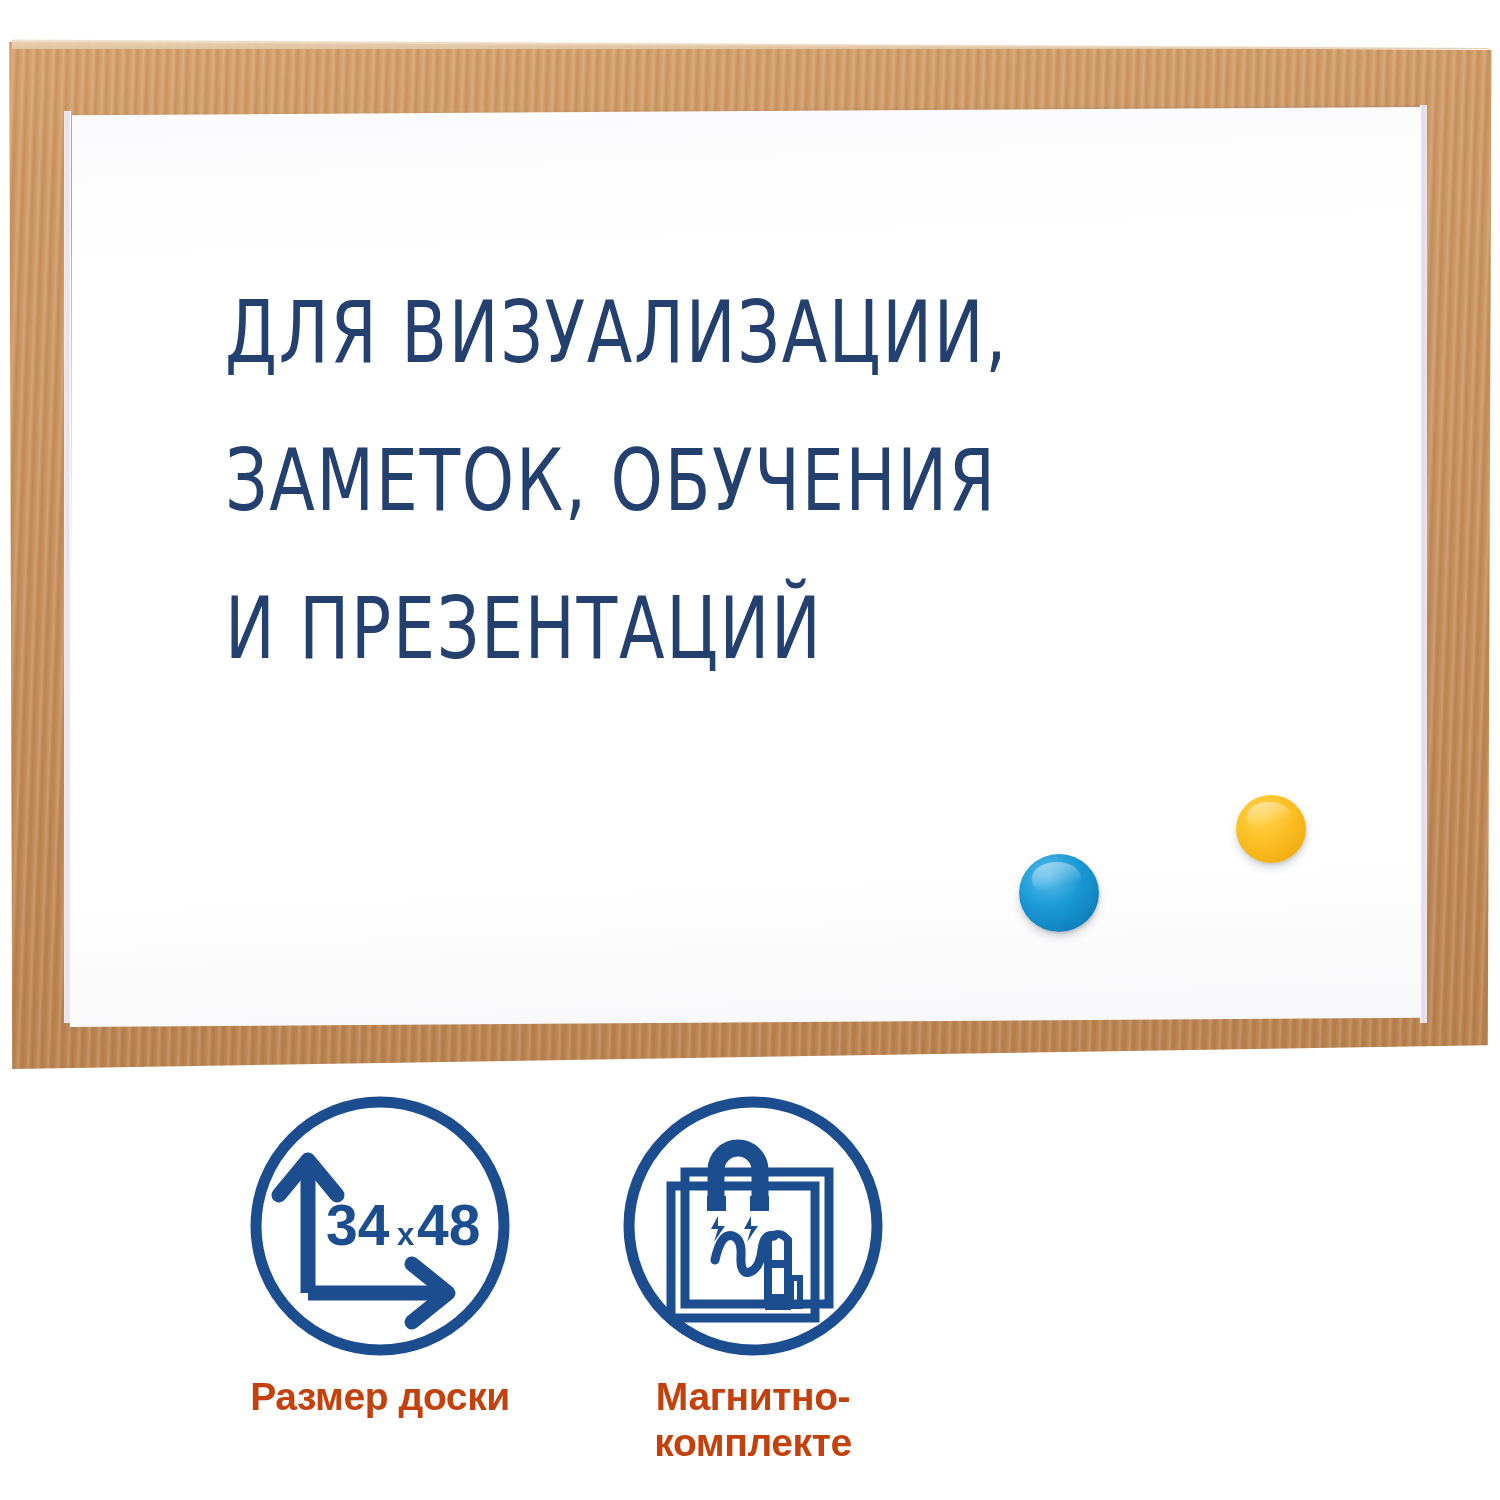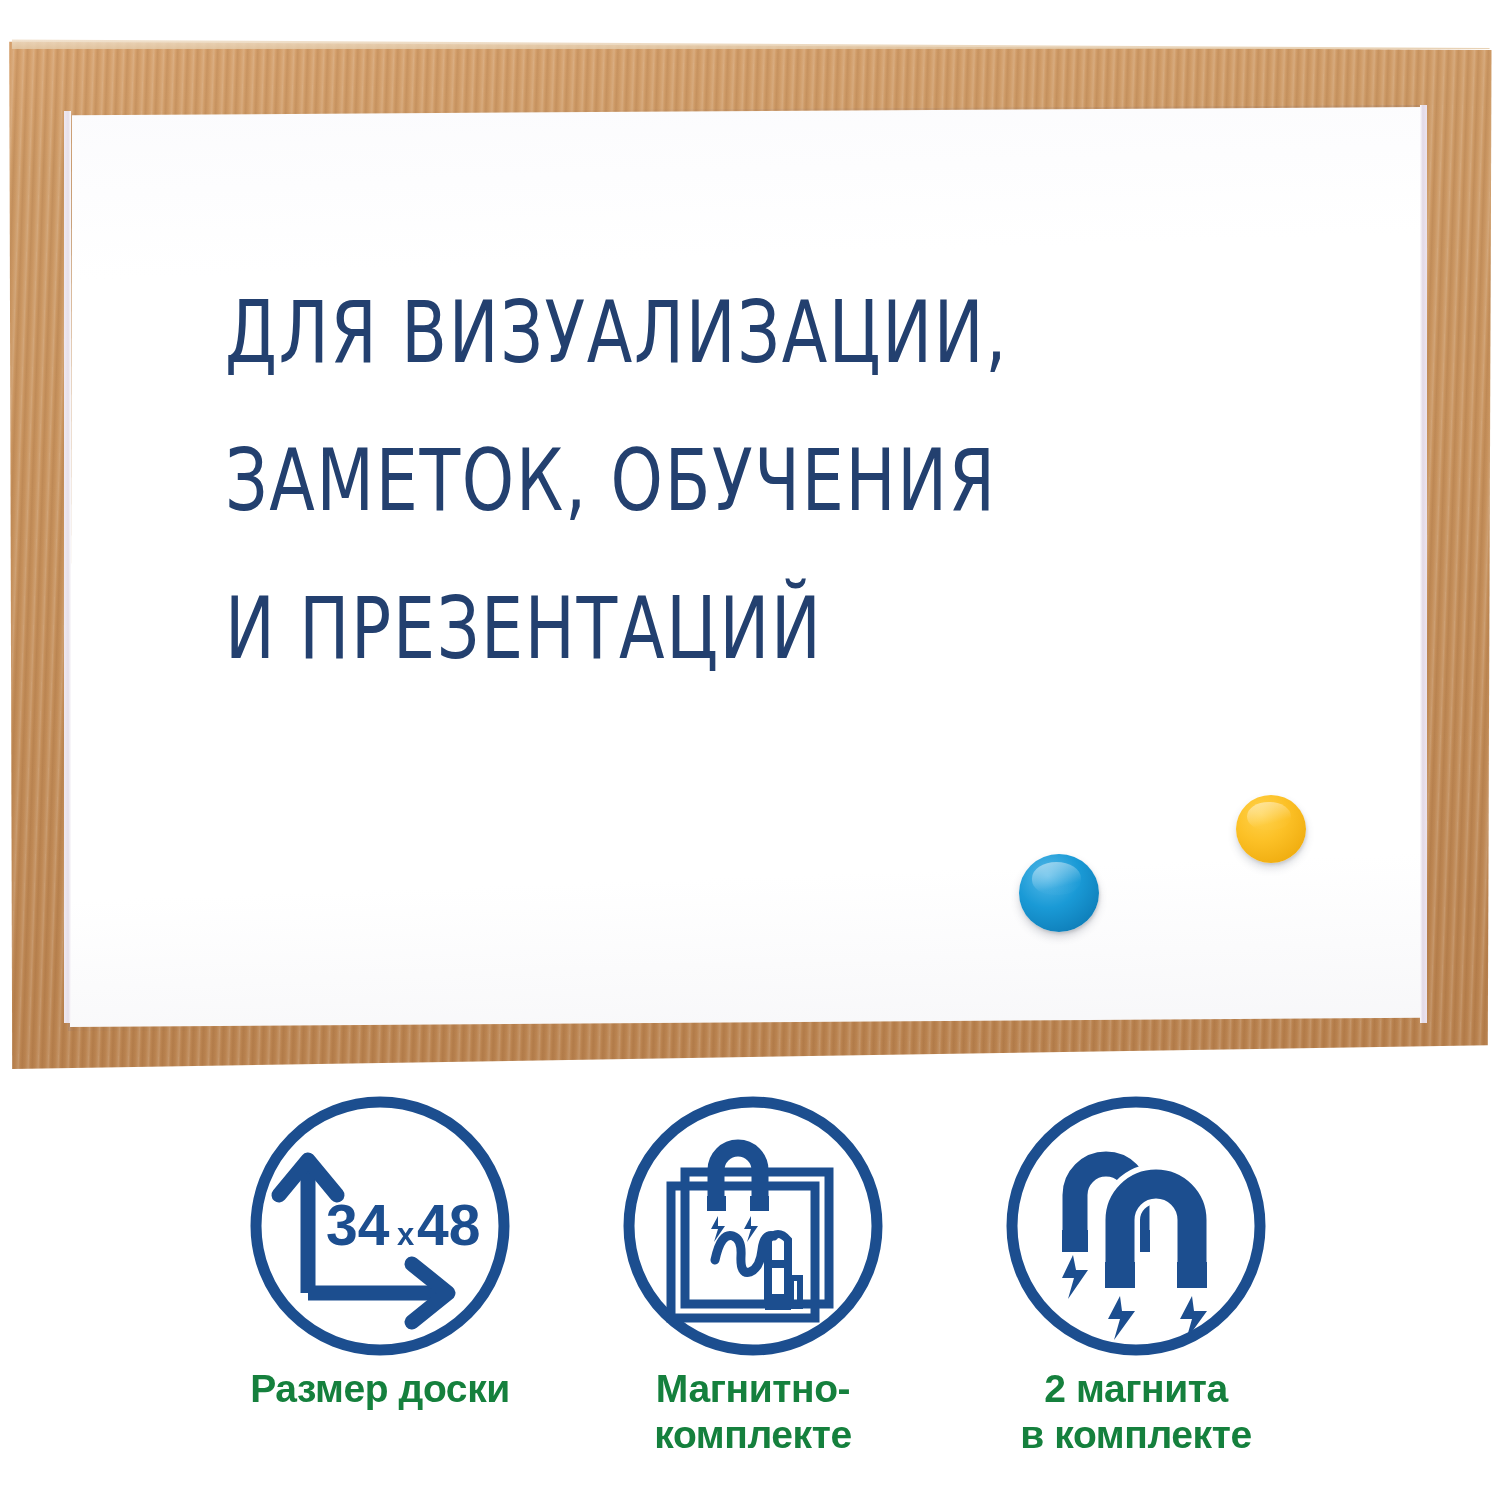--- a/index.html
+++ b/index.html
@@ -169,22 +169,22 @@
   #feature-marker { left: 565px; }
   #feature-magnet { left: 948px; }
 
   .feature-circle {
     width: 268px;
     height: 268px;
     margin: 12px auto 0 auto;
     display: block;
   }
   .feature-label {
-    margin-top: 6px;
-    color: #15803d;
+    margin-top: 14px;
+    color: #c2410c;
     font-family: "Liberation Sans", sans-serif;
     font-size: 39px;
     font-weight: bold;
     line-height: 1.18;
     letter-spacing: -0.4px;
     white-space: pre-line;
   }
 </style>
 </head>
 <body>
@@ -249,34 +249,14 @@
 
       <path d="M149 148 q10 -12 20 0 v24 h-20 Z" fill="none" stroke="#1c4e8f" stroke-width="8"></path>
       <rect x="149" y="172" width="20" height="34" fill="none" stroke="#1c4e8f" stroke-width="8"></rect>
       <rect x="146" y="206" width="26" height="12" fill="#1c4e8f"></rect>
       <rect x="172" y="186" width="9" height="28" fill="none" stroke="#1c4e8f" stroke-width="6"></rect>
     </svg>
     <div class="feature-label">Магнитно-
 комплекте</div>
   </div>
 
-  <div class="feature" id="feature-magnet">
-    <svg class="feature-circle" viewBox="0 0 268 268">
-      <circle cx="134" cy="134" r="124" fill="none" stroke="#1c4e8f" stroke-width="11"></circle>
-
-      <path d="M73 140 V103 a31 31 0 0 1 62 0 V140" fill="none" stroke="#1c4e8f" stroke-width="25" stroke-linecap="butt"></path>
-      <rect x="60" y="138" width="26" height="22" fill="#1c4e8f"></rect>
-      <rect x="122" y="138" width="26" height="22" fill="#1c4e8f"></rect>
-      <path d="M71 163 L60 186 L72 186 L66 207 L86 178 L74 178 Z" fill="#1c4e8f"></path>
-
-      <path d="M118 172 V128 a36 36 0 0 1 72 0 V172" fill="none" stroke="#ffffff" stroke-width="40" stroke-linecap="butt"></path>
-      <path d="M118 172 V128 a36 36 0 0 1 72 0 V172" fill="none" stroke="#1c4e8f" stroke-width="29" stroke-linecap="butt"></path>
-      <rect x="103" y="170" width="30" height="26" fill="#1c4e8f"></rect>
-      <rect x="175" y="170" width="30" height="26" fill="#1c4e8f"></rect>
-
-      <path d="M118 204 L106 227 L118 227 L112 248 L133 219 L120 219 Z" fill="#1c4e8f"></path>
-      <path d="M190 204 L178 227 L190 227 L184 248 L205 219 L192 219 Z" fill="#1c4e8f"></path>
-    </svg>
-    <div class="feature-label">2 магнита
-в комплекте</div>
-  </div>
 
 </div>
 
 </body></html>

